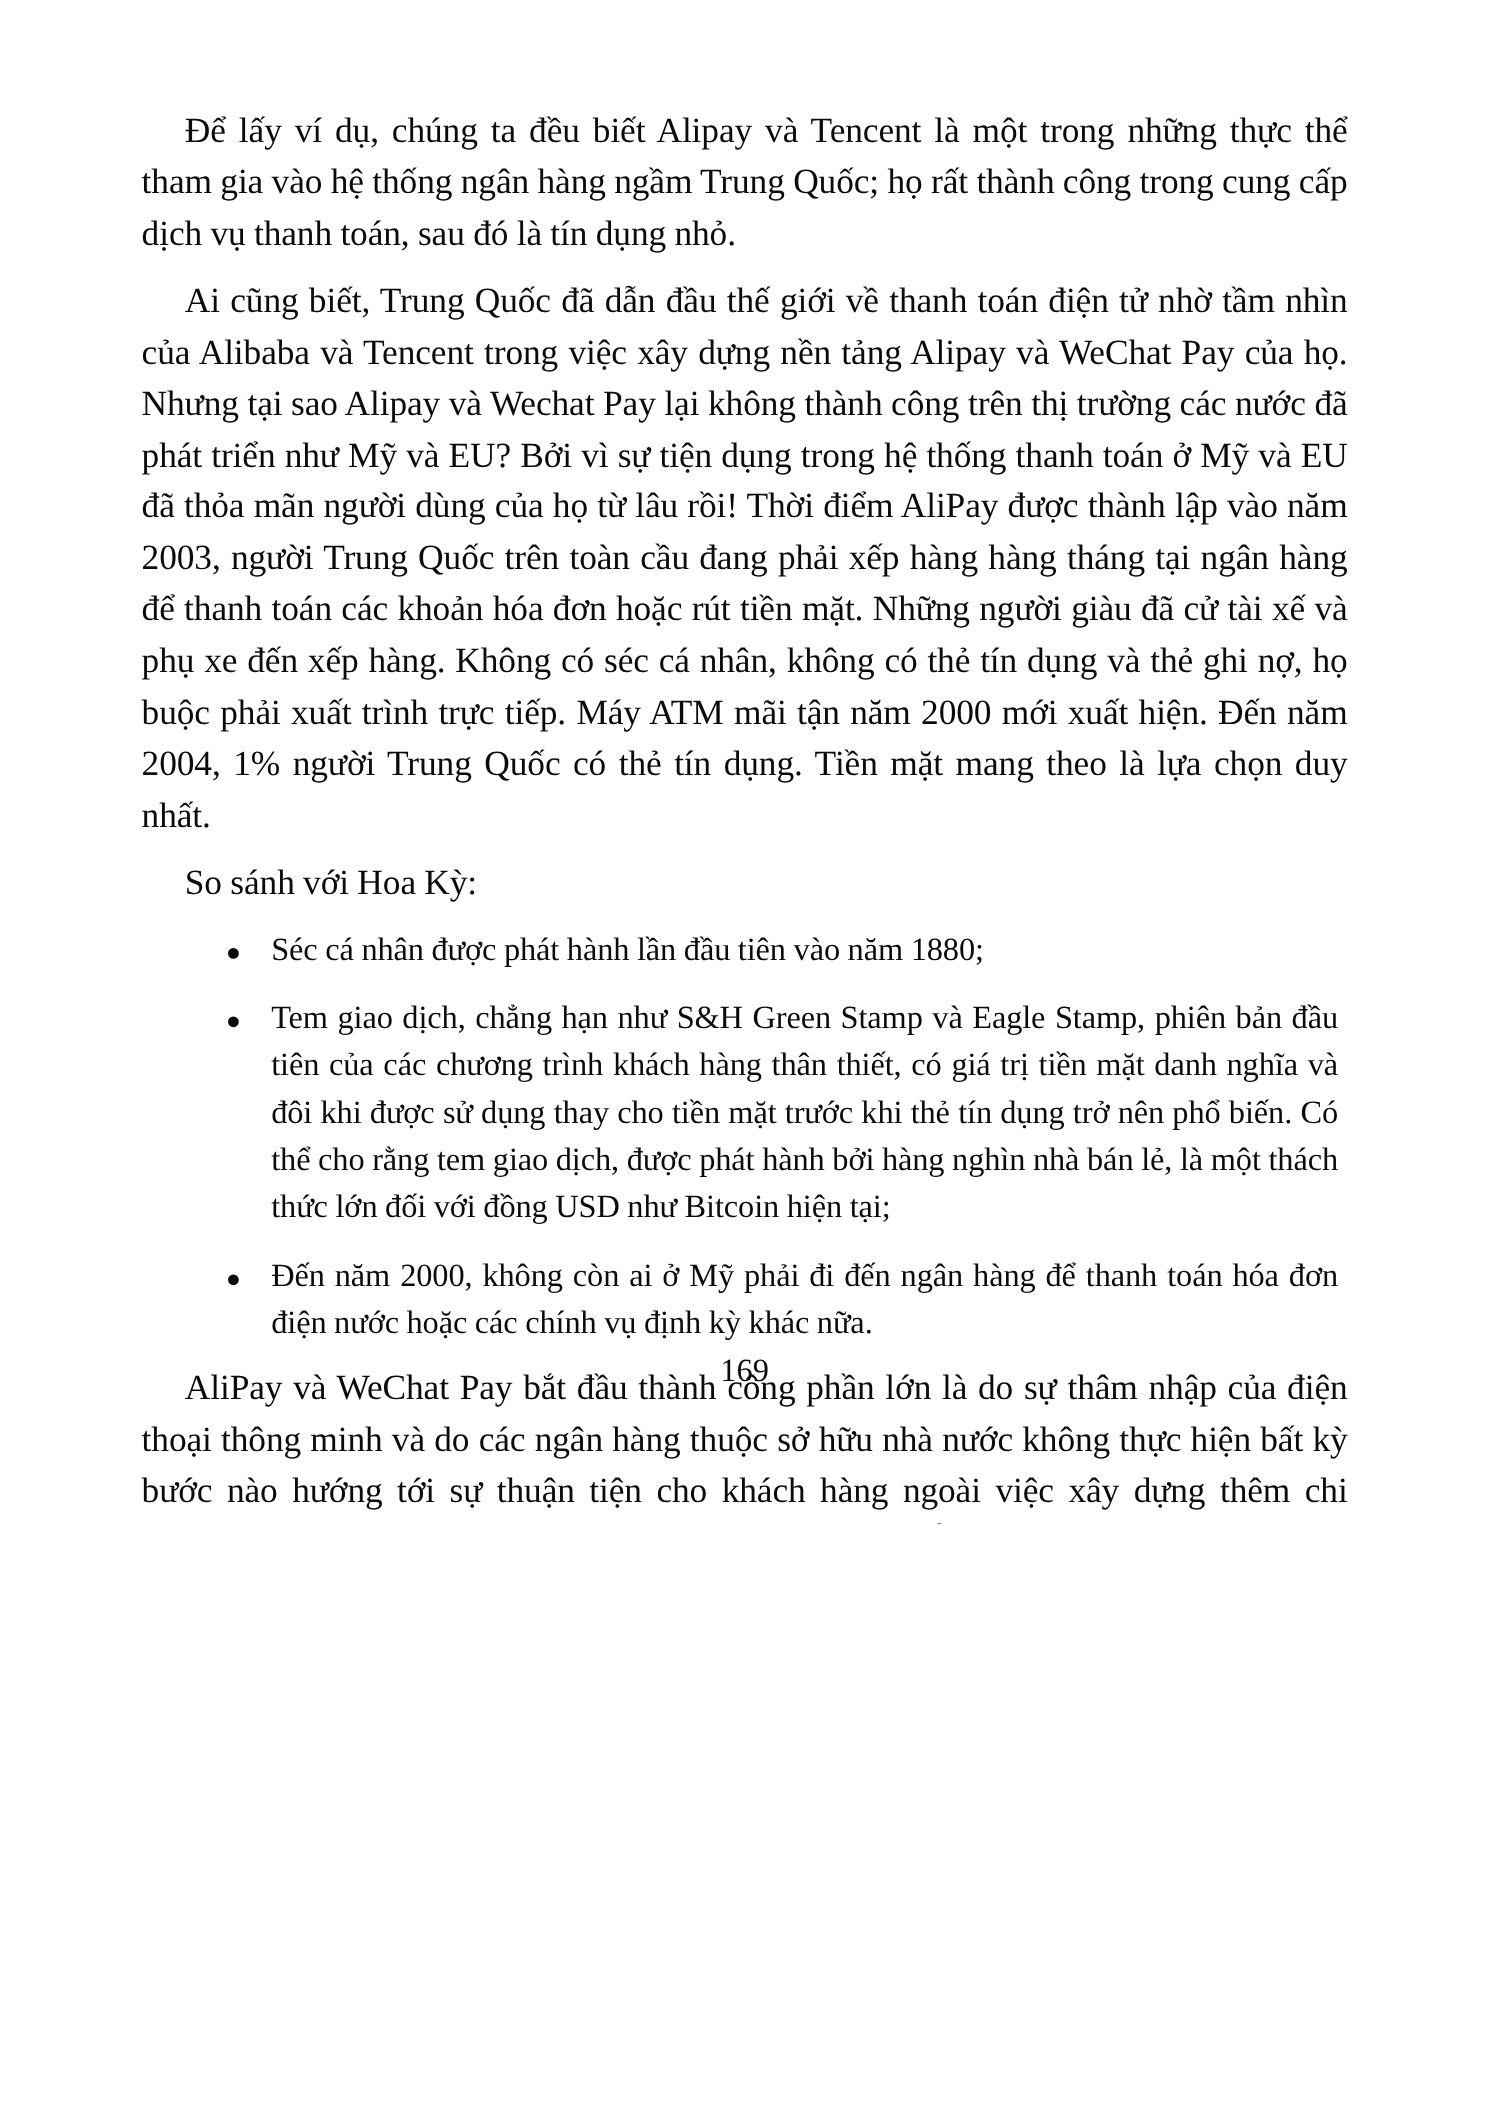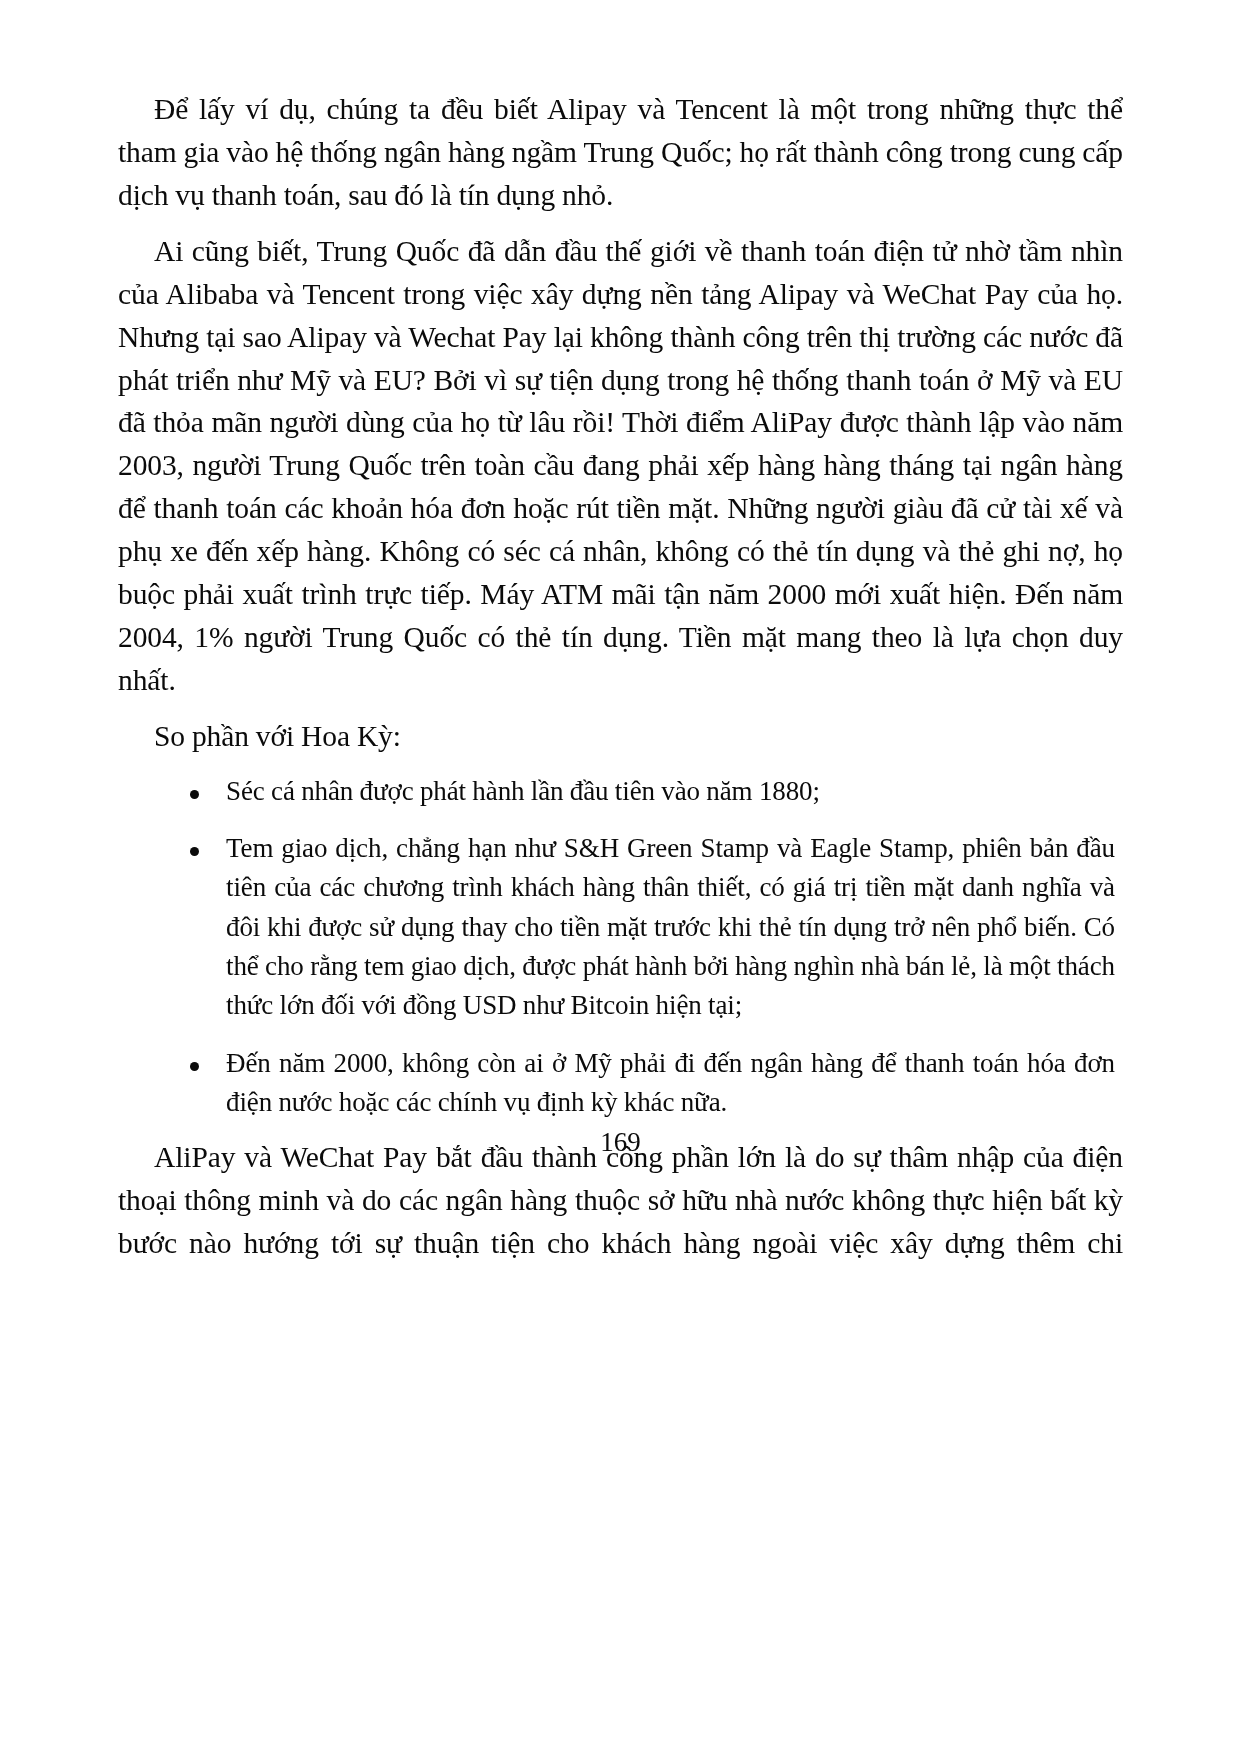--- a/index.html
+++ b/index.html
@@ -75,21 +75,21 @@
 </head>
 <body>
 
 <div class="page">
   <div class="content">
 
     <p class="body-par">Để lấy ví dụ, chúng ta đều biết Alipay và Tencent là một trong những thực thể tham gia vào hệ thống ngân hàng ngầm Trung Quốc; họ rất thành công trong cung cấp dịch vụ thanh toán, sau đó là tín dụng nhỏ.</p>
 
     <p class="body-par">Ai cũng biết, Trung Quốc đã dẫn đầu thế giới về thanh toán điện tử nhờ tầm nhìn của Alibaba và Tencent trong việc xây dựng nền tảng Alipay và WeChat Pay của họ. Nhưng tại sao Alipay và Wechat Pay lại không thành công trên thị trường các nước đã phát triển như Mỹ và EU? Bởi vì sự tiện dụng trong hệ thống thanh toán ở Mỹ và EU đã thỏa mãn người dùng của họ từ lâu rồi! Thời điểm AliPay được thành lập vào năm 2003, người Trung Quốc trên toàn cầu đang phải xếp hàng hàng tháng tại ngân hàng để thanh toán các khoản hóa đơn hoặc rút tiền mặt. Những người giàu đã cử tài xế và phụ xe đến xếp hàng. Không có séc cá nhân, không có thẻ tín dụng và thẻ ghi nợ, họ buộc phải xuất trình trực tiếp. Máy ATM mãi tận năm 2000 mới xuất hiện. Đến năm 2004, 1% người Trung Quốc có thẻ tín dụng. Tiền mặt mang theo là lựa chọn duy nhất.</p>
 
-    <p class="body-par">So phần với Hoa Kỳ:</p>
+    <p class="body-par">So sánh với Hoa Kỳ:</p>
 
     <ul class="bullets">
       <li>
         <span class="dot"></span>
         <span>Séc cá nhân được phát hành lần đầu tiên vào năm 1880;</span>
       </li>
       <li>
         <span class="dot"></span>
         <span>Tem giao dịch, chẳng hạn như S&amp;H Green Stamp và Eagle Stamp, phiên bản đầu tiên của các chương trình khách hàng thân thiết, có giá trị tiền mặt danh nghĩa và đôi khi được sử dụng thay cho tiền mặt trước khi thẻ tín dụng trở nên phổ biến. Có thể cho rằng tem giao dịch, được phát hành bởi hàng nghìn nhà bán lẻ, là một thách thức lớn đối với đồng USD như Bitcoin hiện tại;</span>
       </li>

